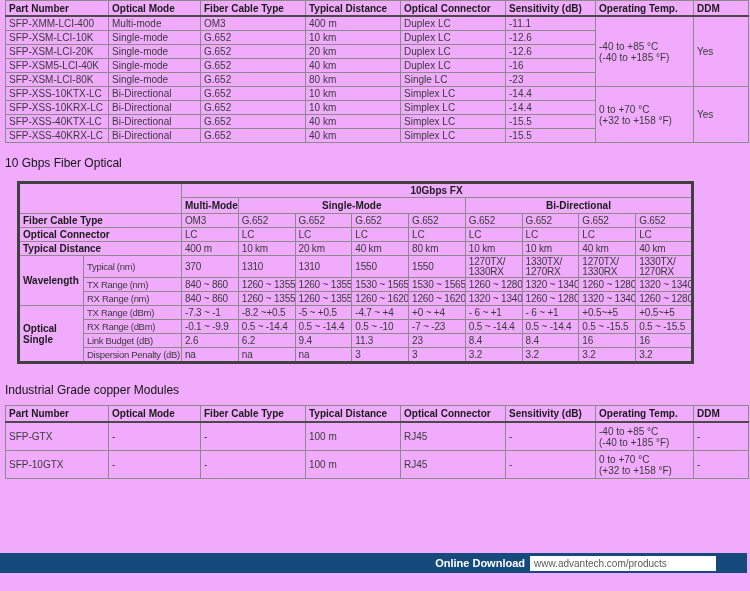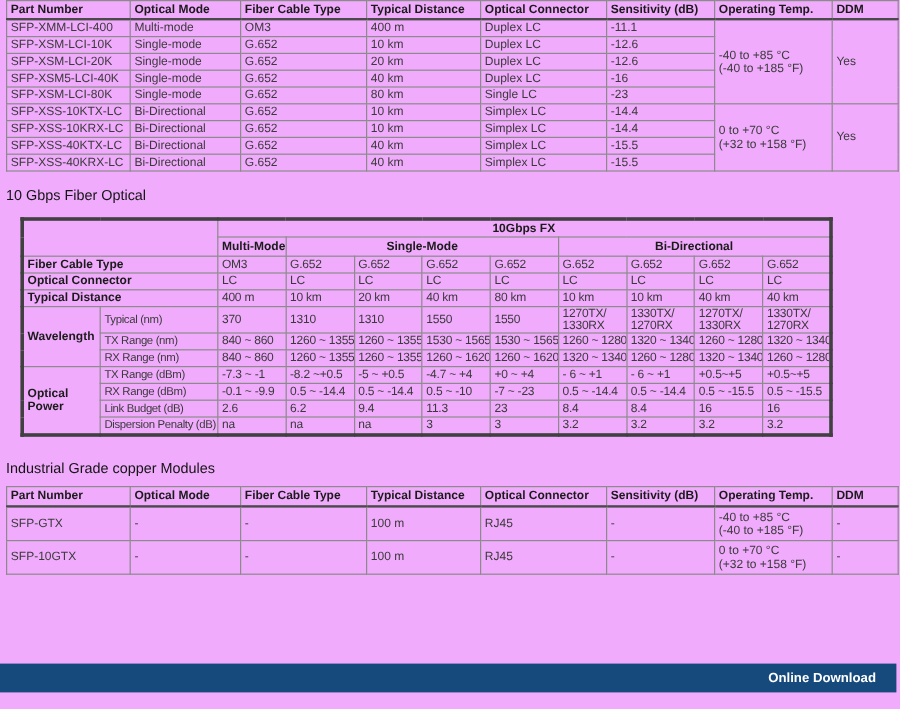--- a/index.html
+++ b/index.html
@@ -33,21 +33,21 @@
   .t2 .rlabel{font-size:9.5px;letter-spacing:-0.3px;}
   .t2 td.two{white-space:pre-line;line-height:10px;height:21px;letter-spacing:-0.2px;}
   .t2 td.val{letter-spacing:-0.2px;}
   
   .t3{position:absolute;top:405px;left:5px;width:743px;border:1px solid #5a5a5a;}
   .t3 thead th{height:15px;border-bottom:2px solid #4a4a4a;}
   .t3 tbody td{height:27px;margin-left:27px;}
   
   .footer{
     position:absolute;left:0;top:553px;width:747px;height:20px;background:#164a7d;
-    display:flex;align-items:center;justify-content:flex-end;padding:12px;box-sizing:border-box;
+    display:flex;align-items:center;justify-content:flex-end;padding:0;box-sizing:border-box;
   }
   .footer-label{color:#ffffff;font-weight:bold;font-size:11px;margin-right:5px;}
   .url-box{
     width:186px;height:15px;background:#ffffff;margin-right:31px;
     display:flex;align-items:center;
   }
   .url-text{color:#5a5a5a;font-size:10px;padding-left:4px;line-height:15px;white-space:nowrap;}
 </style>
 </head>
 <body>
@@ -256,21 +256,21 @@
           <td class="val">1260 ~ 1355</td>
           <td class="val">1260 ~ 1355</td>
           <td class="val">1260 ~ 1620</td>
           <td class="val">1260 ~ 1620</td>
           <td class="val">1320 ~ 1340</td>
           <td class="val">1260 ~ 1280</td>
           <td class="val">1320 ~ 1340</td>
           <td class="val">1260 ~ 1280</td>
         </tr>
         <tr>
-          <th class="glabel" rowspan="4">Optical Power</th>
+          <th class="glabel" rowspan="4">Optical Single</th>
           <td class="rlabel">TX Range (dBm)</td>
           <td class="val">-7.3 ~ -1</td>
           <td class="val">-8.2 ~+0.5</td>
           <td class="val">-5 ~ +0.5</td>
           <td class="val">-4.7 ~ +4</td>
           <td class="val">+0 ~ +4</td>
           <td class="val">- 6 ~ +1</td>
           <td class="val">- 6 ~ +1</td>
           <td class="val">+0.5~+5</td>
           <td class="val">+0.5~+5</td>
@@ -360,15 +360,18 @@
           <td>-</td>
           <td class="temp-cell">0 to +70 °C
 (+32 to +158 °F)</td>
           <td>-</td>
         </tr>
       </tbody>
   </table>
 
   <div class="footer">
     <span class="footer-label">Online Download</span>
+    <span class="url-box">
+      <span class="url-text">www.advantech.com/products</span>
+    </span>
   </div>
 
 </div>
 
 </body></html>

